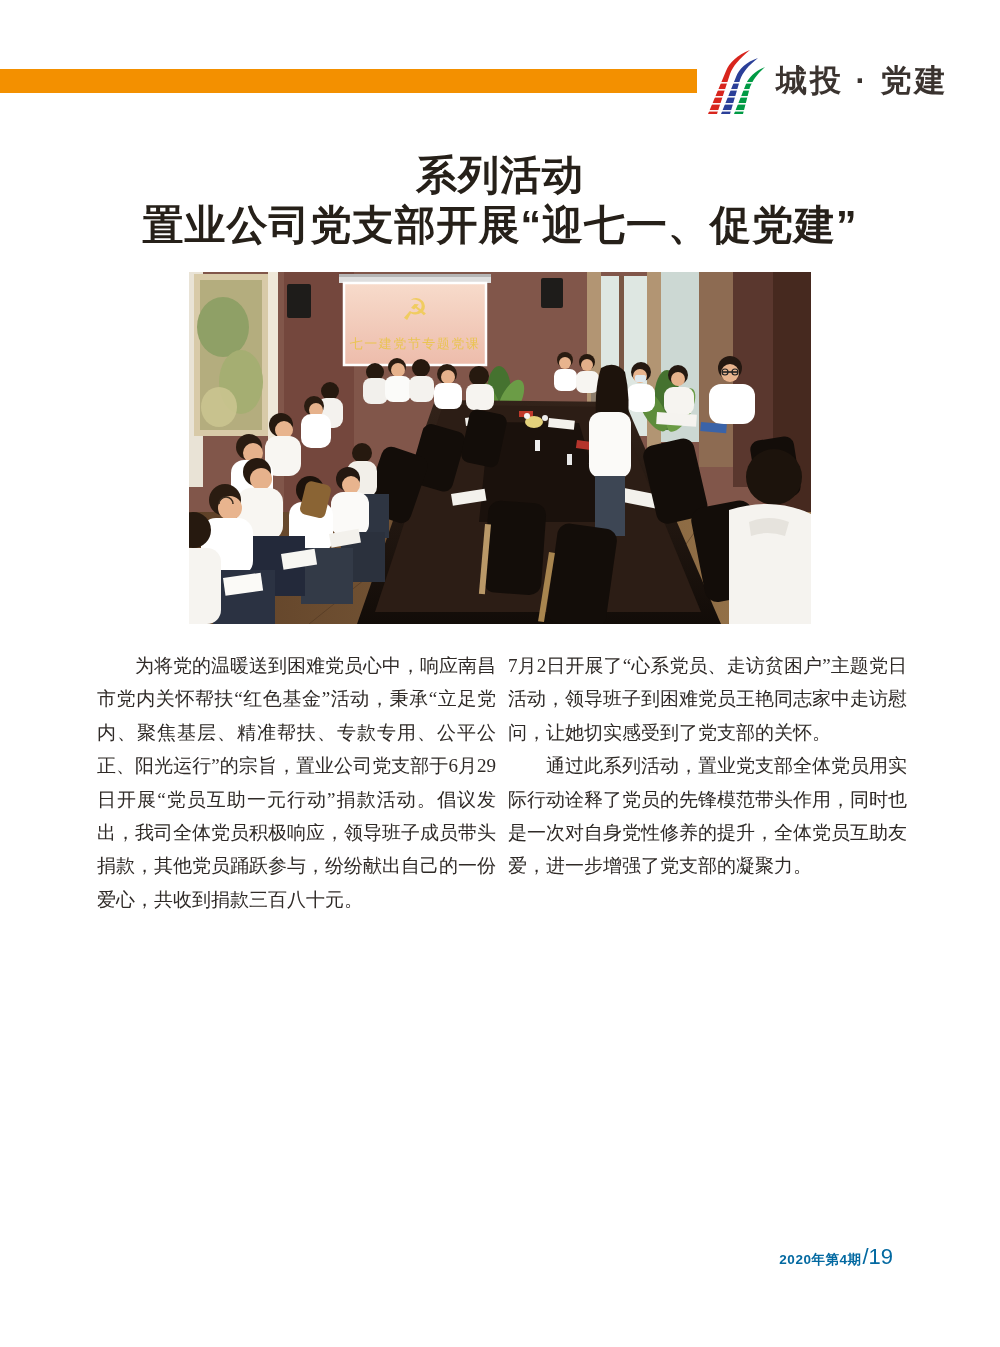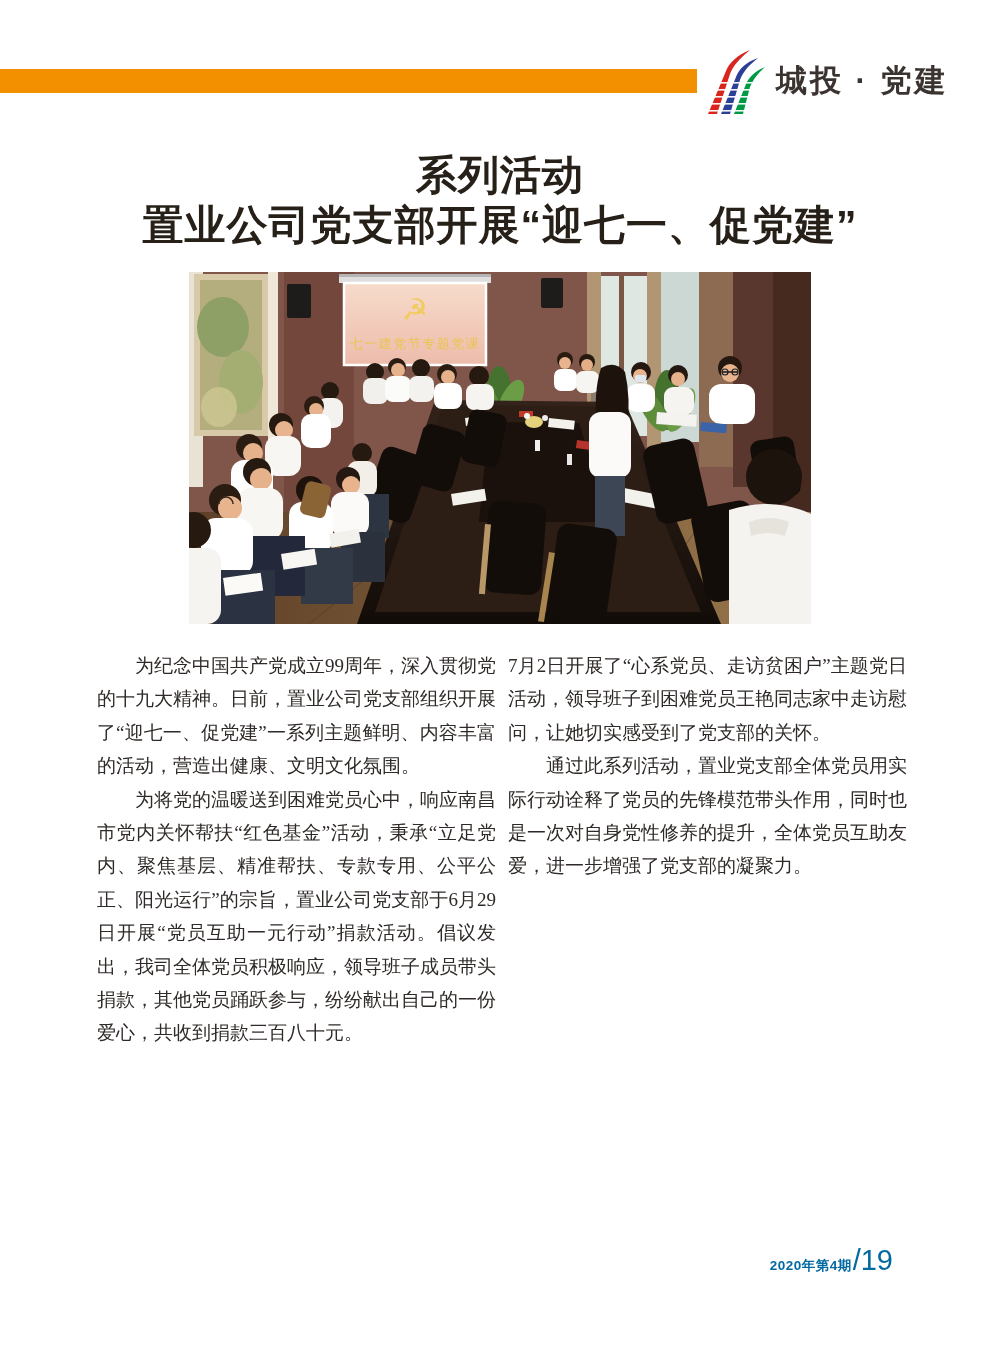--- a/index.html
+++ b/index.html
@@ -44,21 +44,21 @@
     color:#2f2a27; text-indent:2em; word-break:break-all;
   }
   .col p.no-indent { text-indent:0; }
   
   .folio {
     position:absolute; right:107px; top:1236px;
     display:flex; align-items:baseline; color:#0369a1;
     font-family:"Liberation Sans", sans-serif;
   }
   .folio .issue { font-size:13.5px; font-weight:bold; letter-spacing:0.5px; }
-  .folio .pageno { font-size:29px; margin-left:1px; }
+  .folio .pageno { font-size:22px; margin-left:1px; }
 </style>
 </head>
 <body>
 
 <div class="page">
 
   <div class="header-bar"></div>
 
   <div class="logo">
     <svg viewBox="0 0 64 68">
@@ -308,21 +308,20 @@
       <g>
         <circle cx="585" cy="205" r="28" fill="#1c130c"></circle>
         <path d="M540,238 Q585,224 622,242 L622,352 L540,352 Z" fill="#f5f3ef"></path>
         <path d="M560,250 q20,-8 40,0 l-4,14 q-18,-6 -34,0 Z" fill="#e6e3dd"></path>
       </g>
     </svg>
   </div>
 
   <div class="columns">
     <div class="col">
-      <p>为纪念中国共产党成立99周年，深入贯彻党的十九大精神。日前，置业公司党支部组织开展了“迎七一、促党建”一系列主题鲜明、内容丰富的活动，营造出健康、文明文化氛围。</p>
       <p>为将党的温暖送到困难党员心中，响应南昌市党内关怀帮扶“红色基金”活动，秉承“立足党内、聚焦基层、精准帮扶、专款专用、公平公正、阳光运行”的宗旨，置业公司党支部于6月29日开展“党员互助一元行动”捐款活动。倡议发出，我司全体党员积极响应，领导班子成员带头捐款，其他党员踊跃参与，纷纷献出自己的一份爱心，共收到捐款三百八十元。</p>
 
     </div>
     <div class="col">
       <p class="no-indent">7月2日开展了“心系党员、走访贫困户”主题党日活动，领导班子到困难党员王艳同志家中走访慰问，让她切实感受到了党支部的关怀。</p>
       <p>通过此系列活动，置业党支部全体党员用实际行动诠释了党员的先锋模范带头作用，同时也是一次对自身党性修养的提升，全体党员互助友爱，进一步增强了党支部的凝聚力。</p>
 
     </div>
   </div>
 

